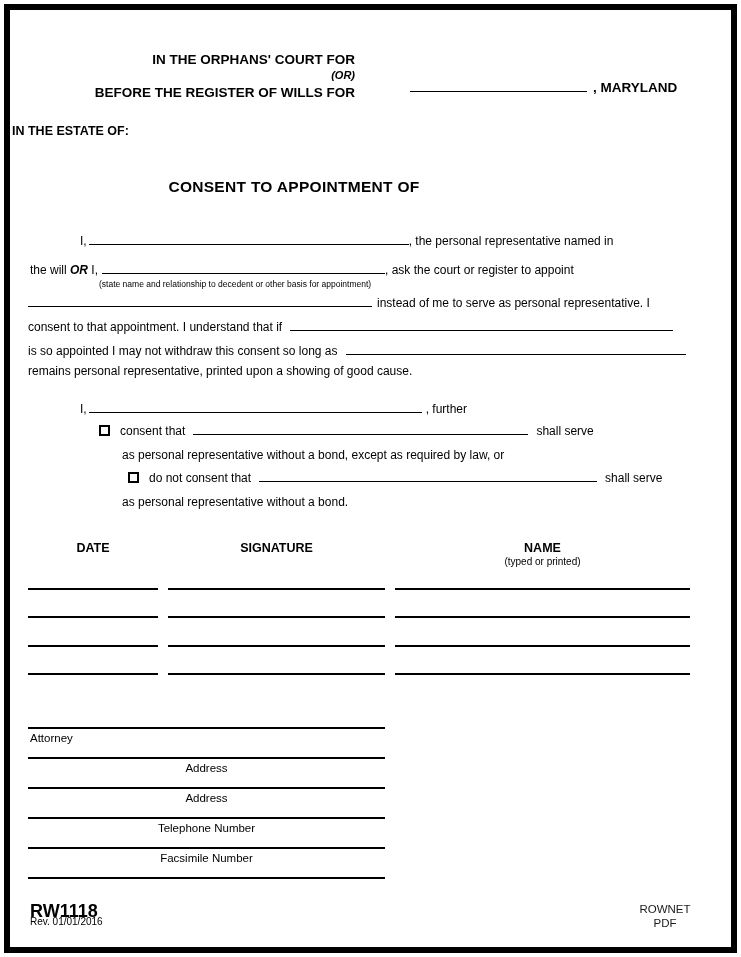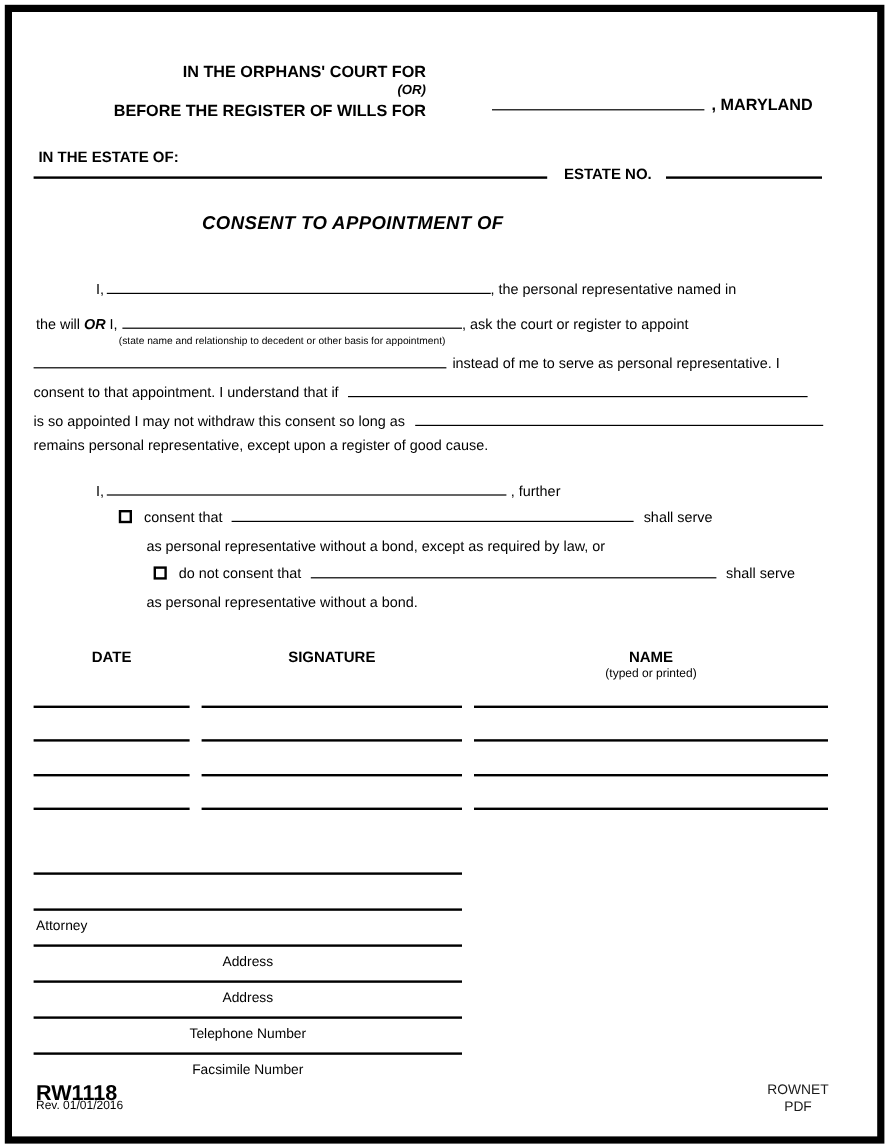--- a/index.html
+++ b/index.html
@@ -11,21 +11,21 @@
 
   
   .b { font-weight:bold; }
   .hdr { font-size:13.5px; font-weight:bold; }
   .or { font-size:11px; font-weight:bold; font-style:italic; }
   .lbl { font-size:12.5px; font-weight:bold; }
   .title { font-size:15.5px; font-weight:bold; letter-spacing:.3px; text-align:center; }
   .body-txt { font-size:12px; }
   .hint { font-size:8.5px; }
   .small { font-size:10px; }
-  .att-lbl { font-size:11.5px;margin-top:34px; }
+  .att-lbl { font-size:11.5px; }
 
   
   .fl { display:inline-block; border-bottom:1.5px solid #000; height:2px; vertical-align:baseline; }
   .rule { position:absolute; border-bottom:2px solid #000; height:2px; }
 
   .center { text-align:center; }
   .cbx { display:inline-block; width:11px; height:11px; border:2px solid #000; vertical-align:-1px; margin-right:10px; background:#fff; }
 
   .hdr-left { text-align:right; width:300px; }
   .hdr-left .or-line { margin:2px 0 4px 0; }
@@ -41,26 +41,23 @@
   <div class="abs hdr-left" style="left:55px; top:52px;">
     <div class="hdr">IN THE ORPHANS' COURT FOR</div>
     <div class="or or-line">(OR)</div>
     <div class="hdr">BEFORE THE REGISTER OF WILLS FOR</div>
   </div>
 
   <div class="abs" style="left:410px; top:80px; font-size:13.5px;">
     <span class="fl" style="width:177px;"></span><span class="hdr" style="margin-left:6px;">, MARYLAND</span>
   </div>
 
-  <div class="abs lbl" style="left:32px; top:124px;">IN THE ESTATE OF:</div>
-  <div class="abs" style="left:28px; top:138px; font-size:12.5px;">
-    <span class="fl" style="width:428px; border-bottom-width:2px;"></span><span class="lbl" style="margin:0 12px 0 14px;">ESTATE NO.</span><span class="fl" style="width:130px; border-bottom-width:2px;"></span>
-  </div>
+  <div class="abs lbl" style="left:12px; top:124px;">IN THE ESTATE OF:</div>
 
-  <div class="abs title" style="left:0; width:588px; top:178px;font-style:italic;">CONSENT TO APPOINTMENT OF</div>
+  <div class="abs title" style="left:0; width:588px; top:178px;">CONSENT TO APPOINTMENT OF</div>
 
   <div class="abs body-txt" style="left:80px; top:234px;">
     <span>I,</span><span class="fl" style="width:320px; margin-left:2px;"></span><span>, the personal representative named in</span>
   </div>
 
   <div class="abs body-txt" style="left:30px; top:263px;">
     <span>the will </span><span class="b" style="font-style:italic;">OR</span><span> I,</span><span class="fl" style="width:283px; margin-left:4px;"></span><span>, ask the court or register to appoint</span>
   </div>
   <div class="abs hint" style="left:99px; top:279px;">(state name and relationship to decedent or other basis for appointment)</div>
 
@@ -69,21 +66,21 @@
   </div>
 
   <div class="abs body-txt" style="left:28px; top:320px;">
     <span>consent to that appointment.  I understand that if</span><span class="fl" style="width:383px; margin-left:8px;"></span>
   </div>
 
   <div class="abs body-txt" style="left:28px; top:344px;">
     <span>is so appointed I may not withdraw this consent so long as</span><span class="fl" style="width:340px; margin-left:8px;"></span>
   </div>
 
-  <div class="abs body-txt" style="left:28px; top:364px;">remains personal representative, except upon a register of good cause.</div>
+  <div class="abs body-txt" style="left:28px; top:364px;">remains personal representative, printed upon a showing of good cause.</div>
 
   <div class="abs body-txt" style="left:80px; top:402px;">
     <span>I,</span><span class="fl" style="width:333px; margin-left:2px; margin-right:4px;"></span><span>, further</span>
   </div>
 
   <div class="abs body-txt" style="left:99px; top:424px;">
     <span class="cbx"></span><span>consent that</span><span class="fl" style="width:335px; margin:0 8px;"></span><span>shall serve</span>
   </div>
   <div class="abs body-txt" style="left:122px; top:448px;">as personal representative without a bond, except as required by law, or</div>
 

